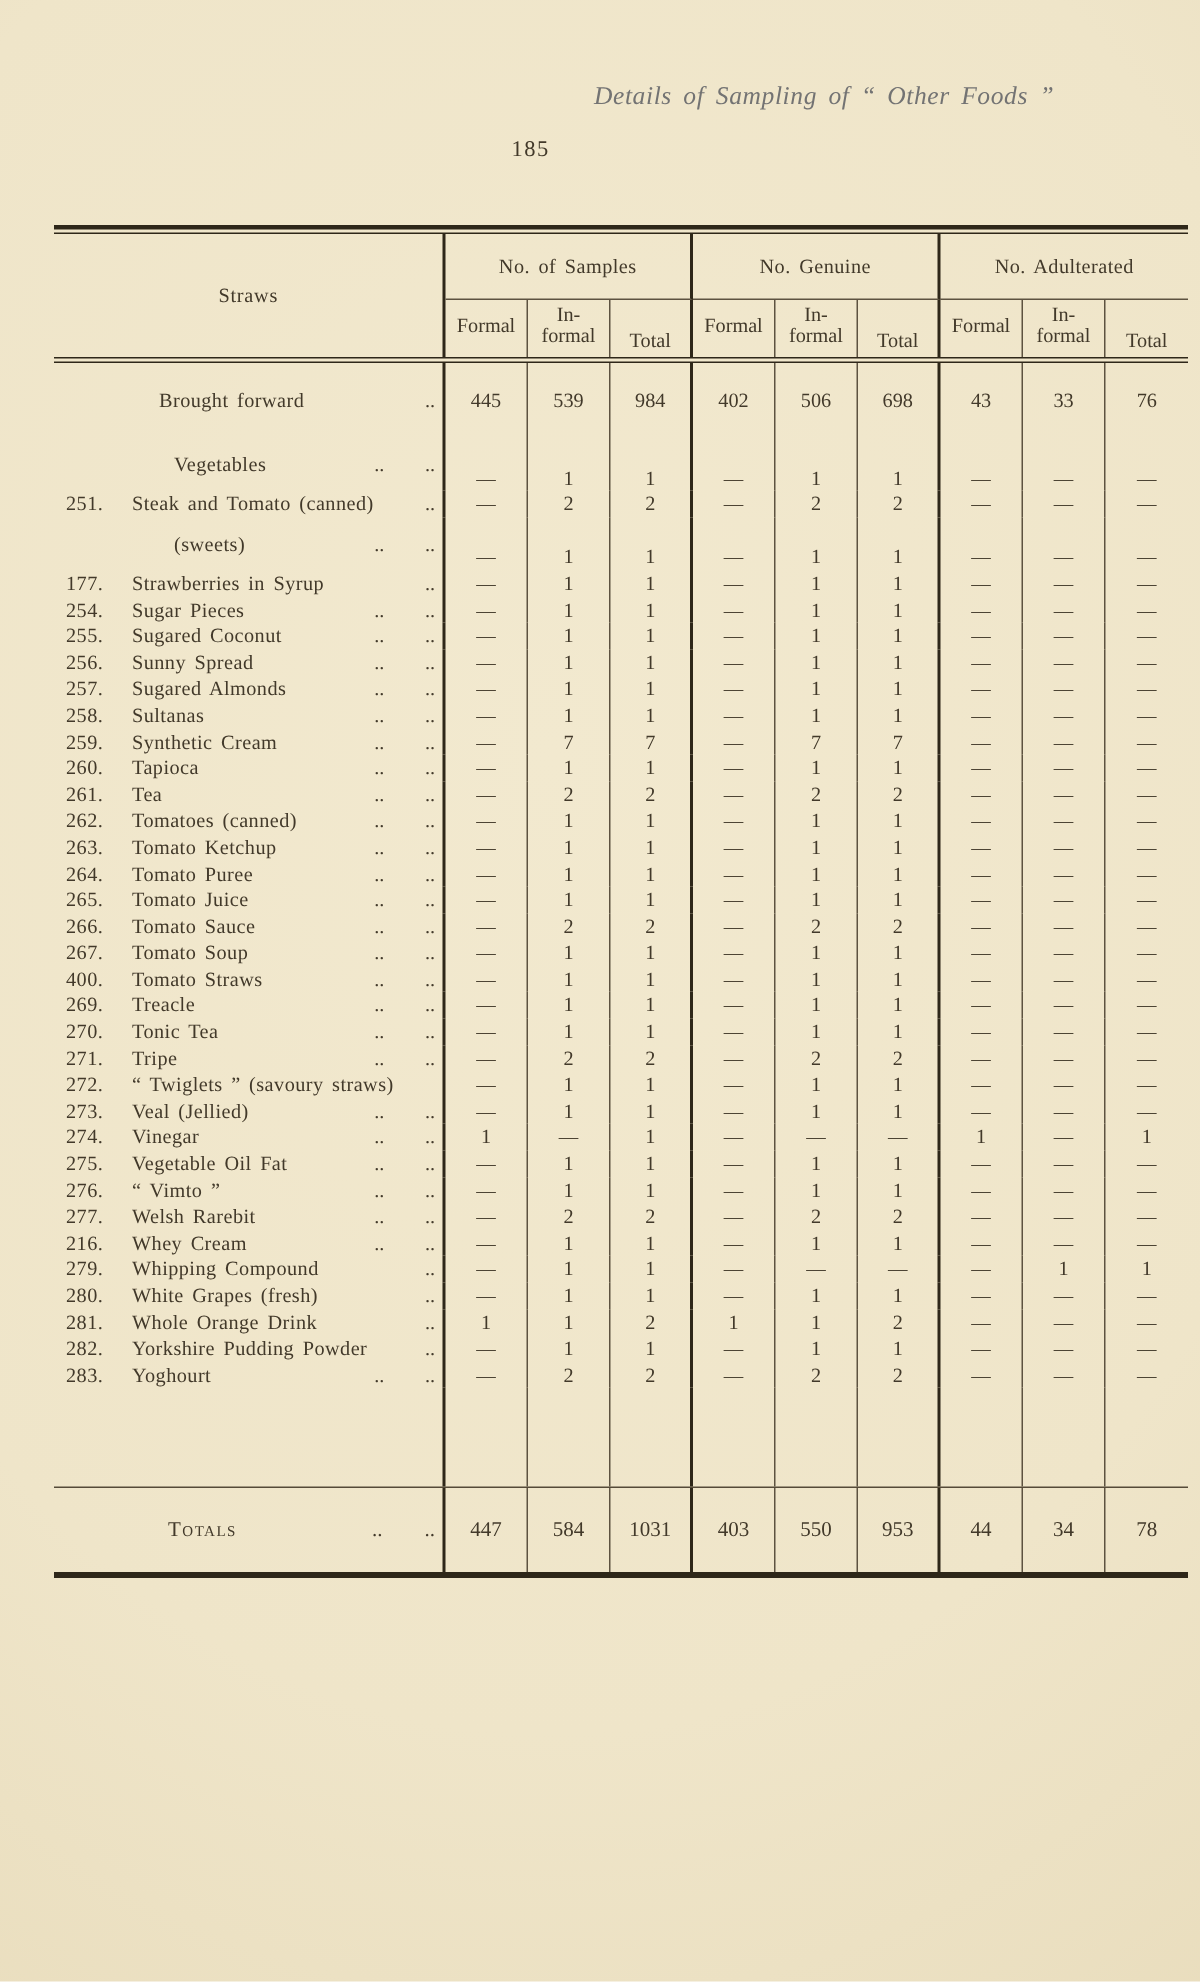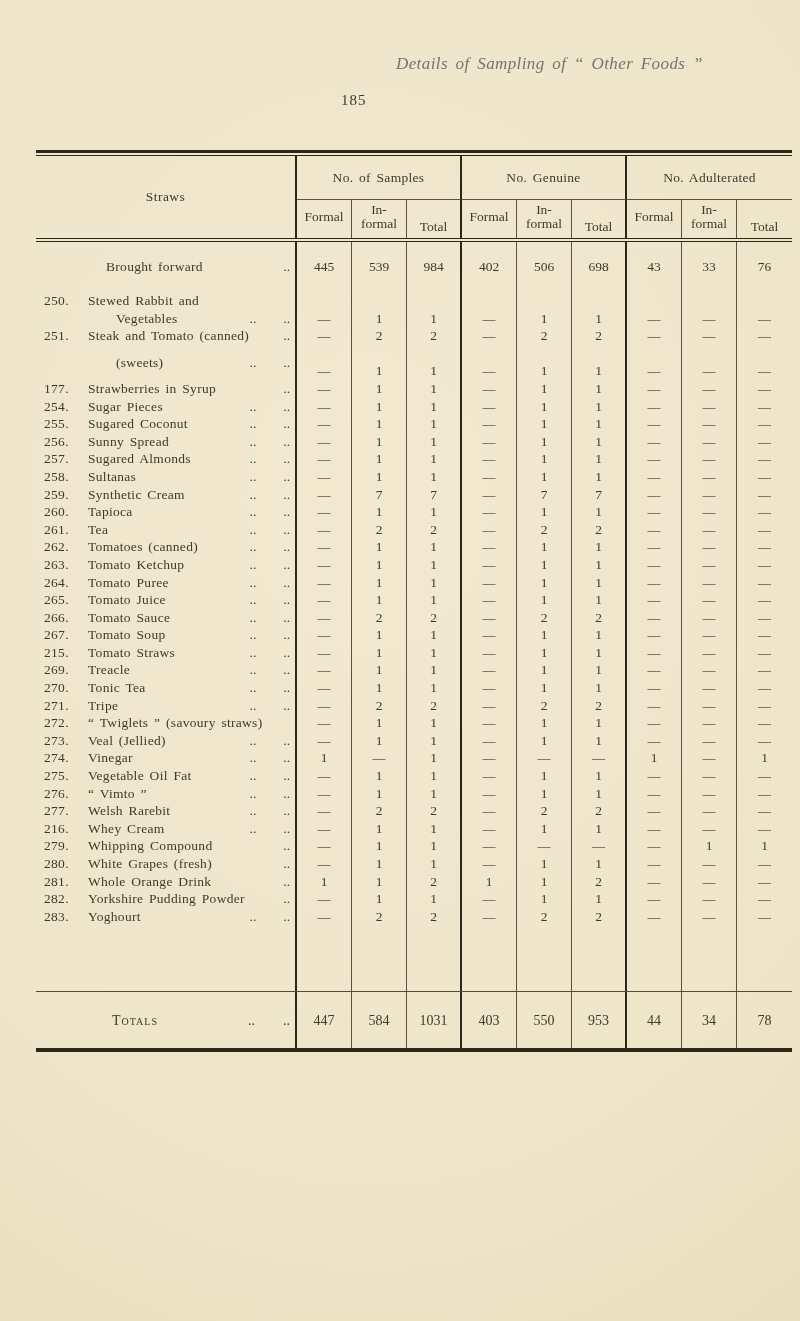--- a/index.html
+++ b/index.html
@@ -140,24 +140,20 @@
       <div class="v">506</div>
       <div class="v g">698</div>
       <div class="v">43</div>
       <div class="v">33</div>
       <div class="v end">76</div>
     </div>
 
   <div id="rows">
       <div class="row body-row two">
         <div class="art">
-          <div class="l1">
-            <span class="num">250.</span>
-            <span class="nm">Stewed Rabbit and</span>
-          </div>
           <div class="l2">
             <span class="nm">Vegetables</span>
             <span class="leader">..  ..</span>
           </div>
         </div>
         <div class="v dash">—</div>
         <div class="v">1</div>
         <div class="v g">1</div>
         <div class="v dash">—</div>
         <div class="v">1</div>
@@ -467,21 +463,21 @@
         <div class="v dash">—</div>
         <div class="v">1</div>
         <div class="v g">1</div>
         <div class="v dash">—</div>
         <div class="v dash">—</div>
         <div class="v end dash">—</div>
       </div>
       <div class="row body-row">
         <div class="art">
           <div class="l1">
-            <span class="num">215.</span>
+            <span class="num">400.</span>
             <span class="nm">Tomato Straws</span>
             <span class="leader">..  ..</span>
           </div>
         </div>
         <div class="v dash">—</div>
         <div class="v">1</div>
         <div class="v g">1</div>
         <div class="v dash">—</div>
         <div class="v">1</div>
         <div class="v g">1</div>

